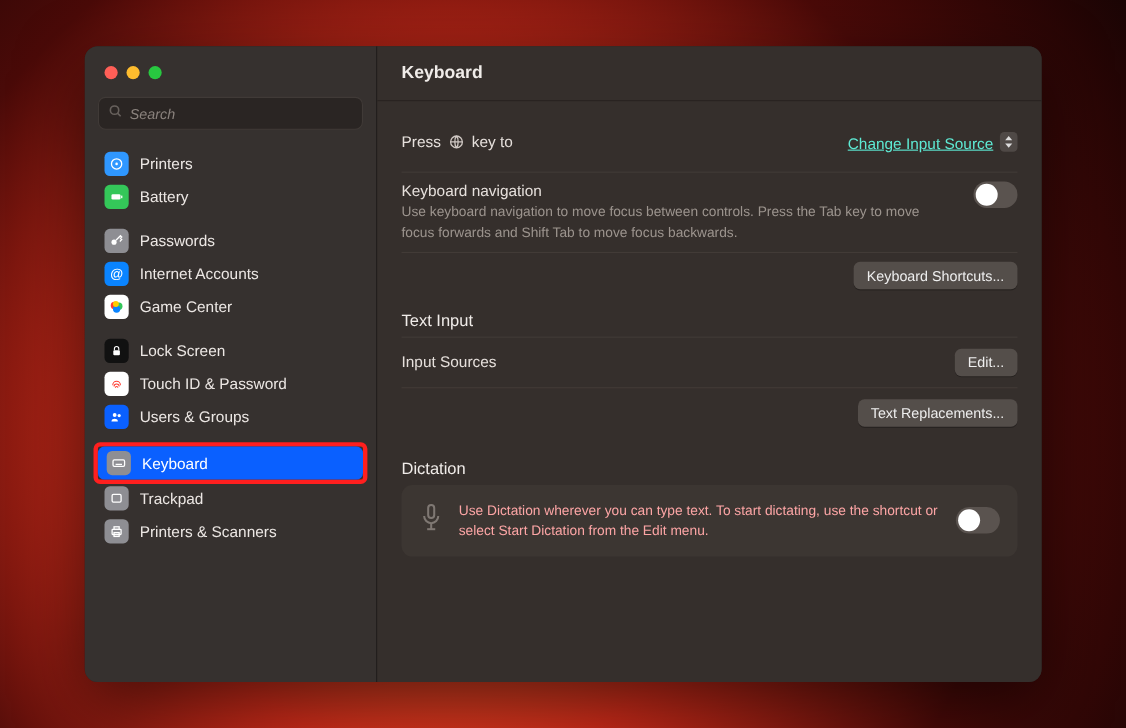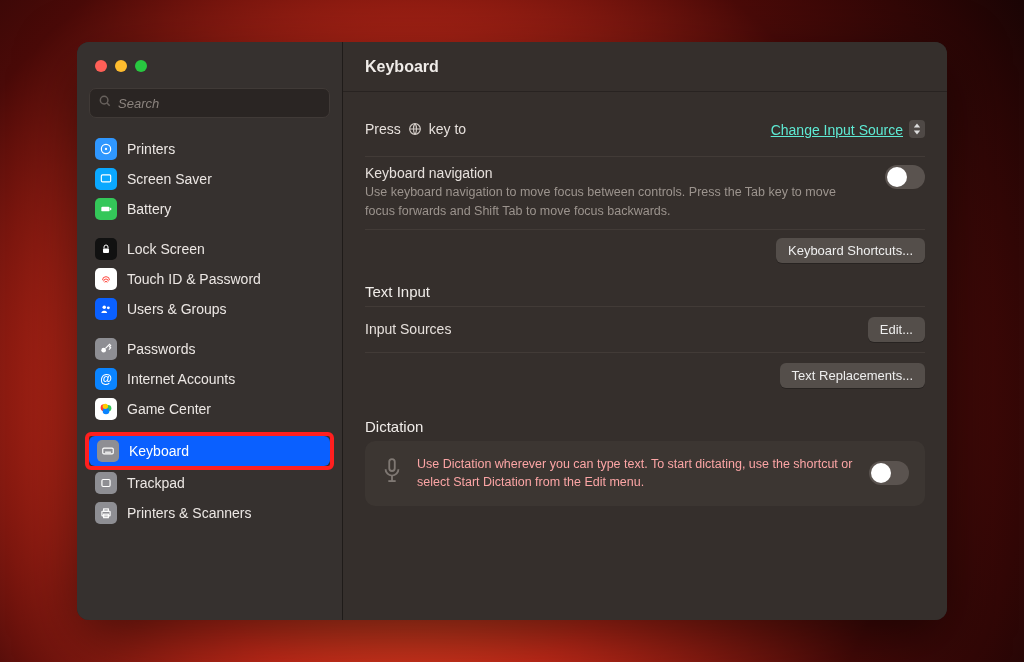--- a/index.html
+++ b/index.html
@@ -125,67 +125,27 @@
         <div class="sb-item">
           <span class="sb-icon ic-wallpaper">
             <svg width="14" height="14" viewBox="0 0 24 24" fill="#fff">
                 <circle cx="12" cy="12" r="8" fill="none" stroke="#fff" stroke-width="2"></circle>
                 <circle cx="12" cy="12" r="2"></circle>
               </svg>
           </span>
           <span>Printers</span>
         </div>
         <div class="sb-item">
-          <span class="sb-icon ic-saver">
-            <svg width="14" height="14" viewBox="0 0 24 24" fill="none" stroke="#fff" stroke-width="2">
-                <rect x="4" y="5" width="16" height="12" rx="2"></rect>
-              </svg>
-          </span>
-          <span>Screen Saver</span>
-        </div>
-        <div class="sb-item">
           <span class="sb-icon ic-battery">
             <svg width="14" height="14" viewBox="0 0 24 24" fill="#fff">
                 <rect x="4" y="8" width="14" height="8" rx="2"></rect>
                 <rect x="19" y="10" width="2" height="4"></rect>
               </svg>
           </span>
           <span>Battery</span>
-        </div>
-      </div>
-
-      <div class="sb-group">
-        <div class="sb-item">
-          <span class="sb-icon ic-lock">
-            <svg width="12" height="12" viewBox="0 0 24 24" fill="#fff">
-                <rect x="6" y="11" width="12" height="9" rx="2"></rect>
-                <path d="M8 11V8a4 4 0 018 0v3" fill="none" stroke="#fff" stroke-width="2"></path>
-              </svg>
-          </span>
-          <span>Lock Screen</span>
-        </div>
-        <div class="sb-item">
-          <span class="sb-icon ic-touch">
-            <svg width="14" height="14" viewBox="0 0 24 24" fill="none" stroke="#ff3b30" stroke-width="1.6">
-                <path d="M6 14a6 6 0 0112 0"></path>
-                <path d="M8 16a4 4 0 018 0"></path>
-                <path d="M10 18a2 2 0 014 0"></path>
-              </svg>
-          </span>
-          <span>Touch ID &amp; Password</span>
-        </div>
-        <div class="sb-item">
-          <span class="sb-icon ic-users">
-            <svg width="14" height="14" viewBox="0 0 24 24" fill="#fff">
-                <circle cx="9" cy="9" r="3"></circle>
-                <circle cx="16" cy="10" r="2.5"></circle>
-                <path d="M4 19c0-3 3-4 5-4s5 1 5 4"></path>
-              </svg>
-          </span>
-          <span>Users &amp; Groups</span>
         </div>
       </div>
 
       <div class="sb-group">
         <div class="sb-item">
           <span class="sb-icon ic-pass">
             <svg width="14" height="14" viewBox="0 0 24 24" fill="#fff">
                 <circle cx="8" cy="14" r="4"></circle>
                 <path d="M11 11l7-7 2 2-2 2 2 2-3 3" fill="none" stroke="#fff" stroke-width="2"></path>
               </svg>
@@ -199,20 +159,52 @@
         <div class="sb-item">
           <span class="sb-icon ic-game">
             <svg width="16" height="16" viewBox="0 0 24 24">
                 <circle cx="9" cy="10" r="5" fill="#ff3b30"></circle>
                 <circle cx="15" cy="11" r="5" fill="#34c759"></circle>
                 <circle cx="12" cy="15" r="5" fill="#0a84ff"></circle>
                 <circle cx="11" cy="8" r="4" fill="#ffcc00"></circle>
               </svg>
           </span>
           <span>Game Center</span>
+        </div>
+      </div>
+
+      <div class="sb-group">
+        <div class="sb-item">
+          <span class="sb-icon ic-lock">
+            <svg width="12" height="12" viewBox="0 0 24 24" fill="#fff">
+                <rect x="6" y="11" width="12" height="9" rx="2"></rect>
+                <path d="M8 11V8a4 4 0 018 0v3" fill="none" stroke="#fff" stroke-width="2"></path>
+              </svg>
+          </span>
+          <span>Lock Screen</span>
+        </div>
+        <div class="sb-item">
+          <span class="sb-icon ic-touch">
+            <svg width="14" height="14" viewBox="0 0 24 24" fill="none" stroke="#ff3b30" stroke-width="1.6">
+                <path d="M6 14a6 6 0 0112 0"></path>
+                <path d="M8 16a4 4 0 018 0"></path>
+                <path d="M10 18a2 2 0 014 0"></path>
+              </svg>
+          </span>
+          <span>Touch ID &amp; Password</span>
+        </div>
+        <div class="sb-item">
+          <span class="sb-icon ic-users">
+            <svg width="14" height="14" viewBox="0 0 24 24" fill="#fff">
+                <circle cx="9" cy="9" r="3"></circle>
+                <circle cx="16" cy="10" r="2.5"></circle>
+                <path d="M4 19c0-3 3-4 5-4s5 1 5 4"></path>
+              </svg>
+          </span>
+          <span>Users &amp; Groups</span>
         </div>
       </div>
 
       <div class="sb-group">
         <div class="highlight-red">
           <div class="sb-item selected">
             <span class="sb-icon ic-keyboard">
               <svg width="14" height="14" viewBox="0 0 24 24" fill="none" stroke="#fff" stroke-width="2">
                   <rect x="3" y="7" width="18" height="10" rx="2"></rect>
                   <line x1="7" y1="14" x2="17" y2="14"></line>

